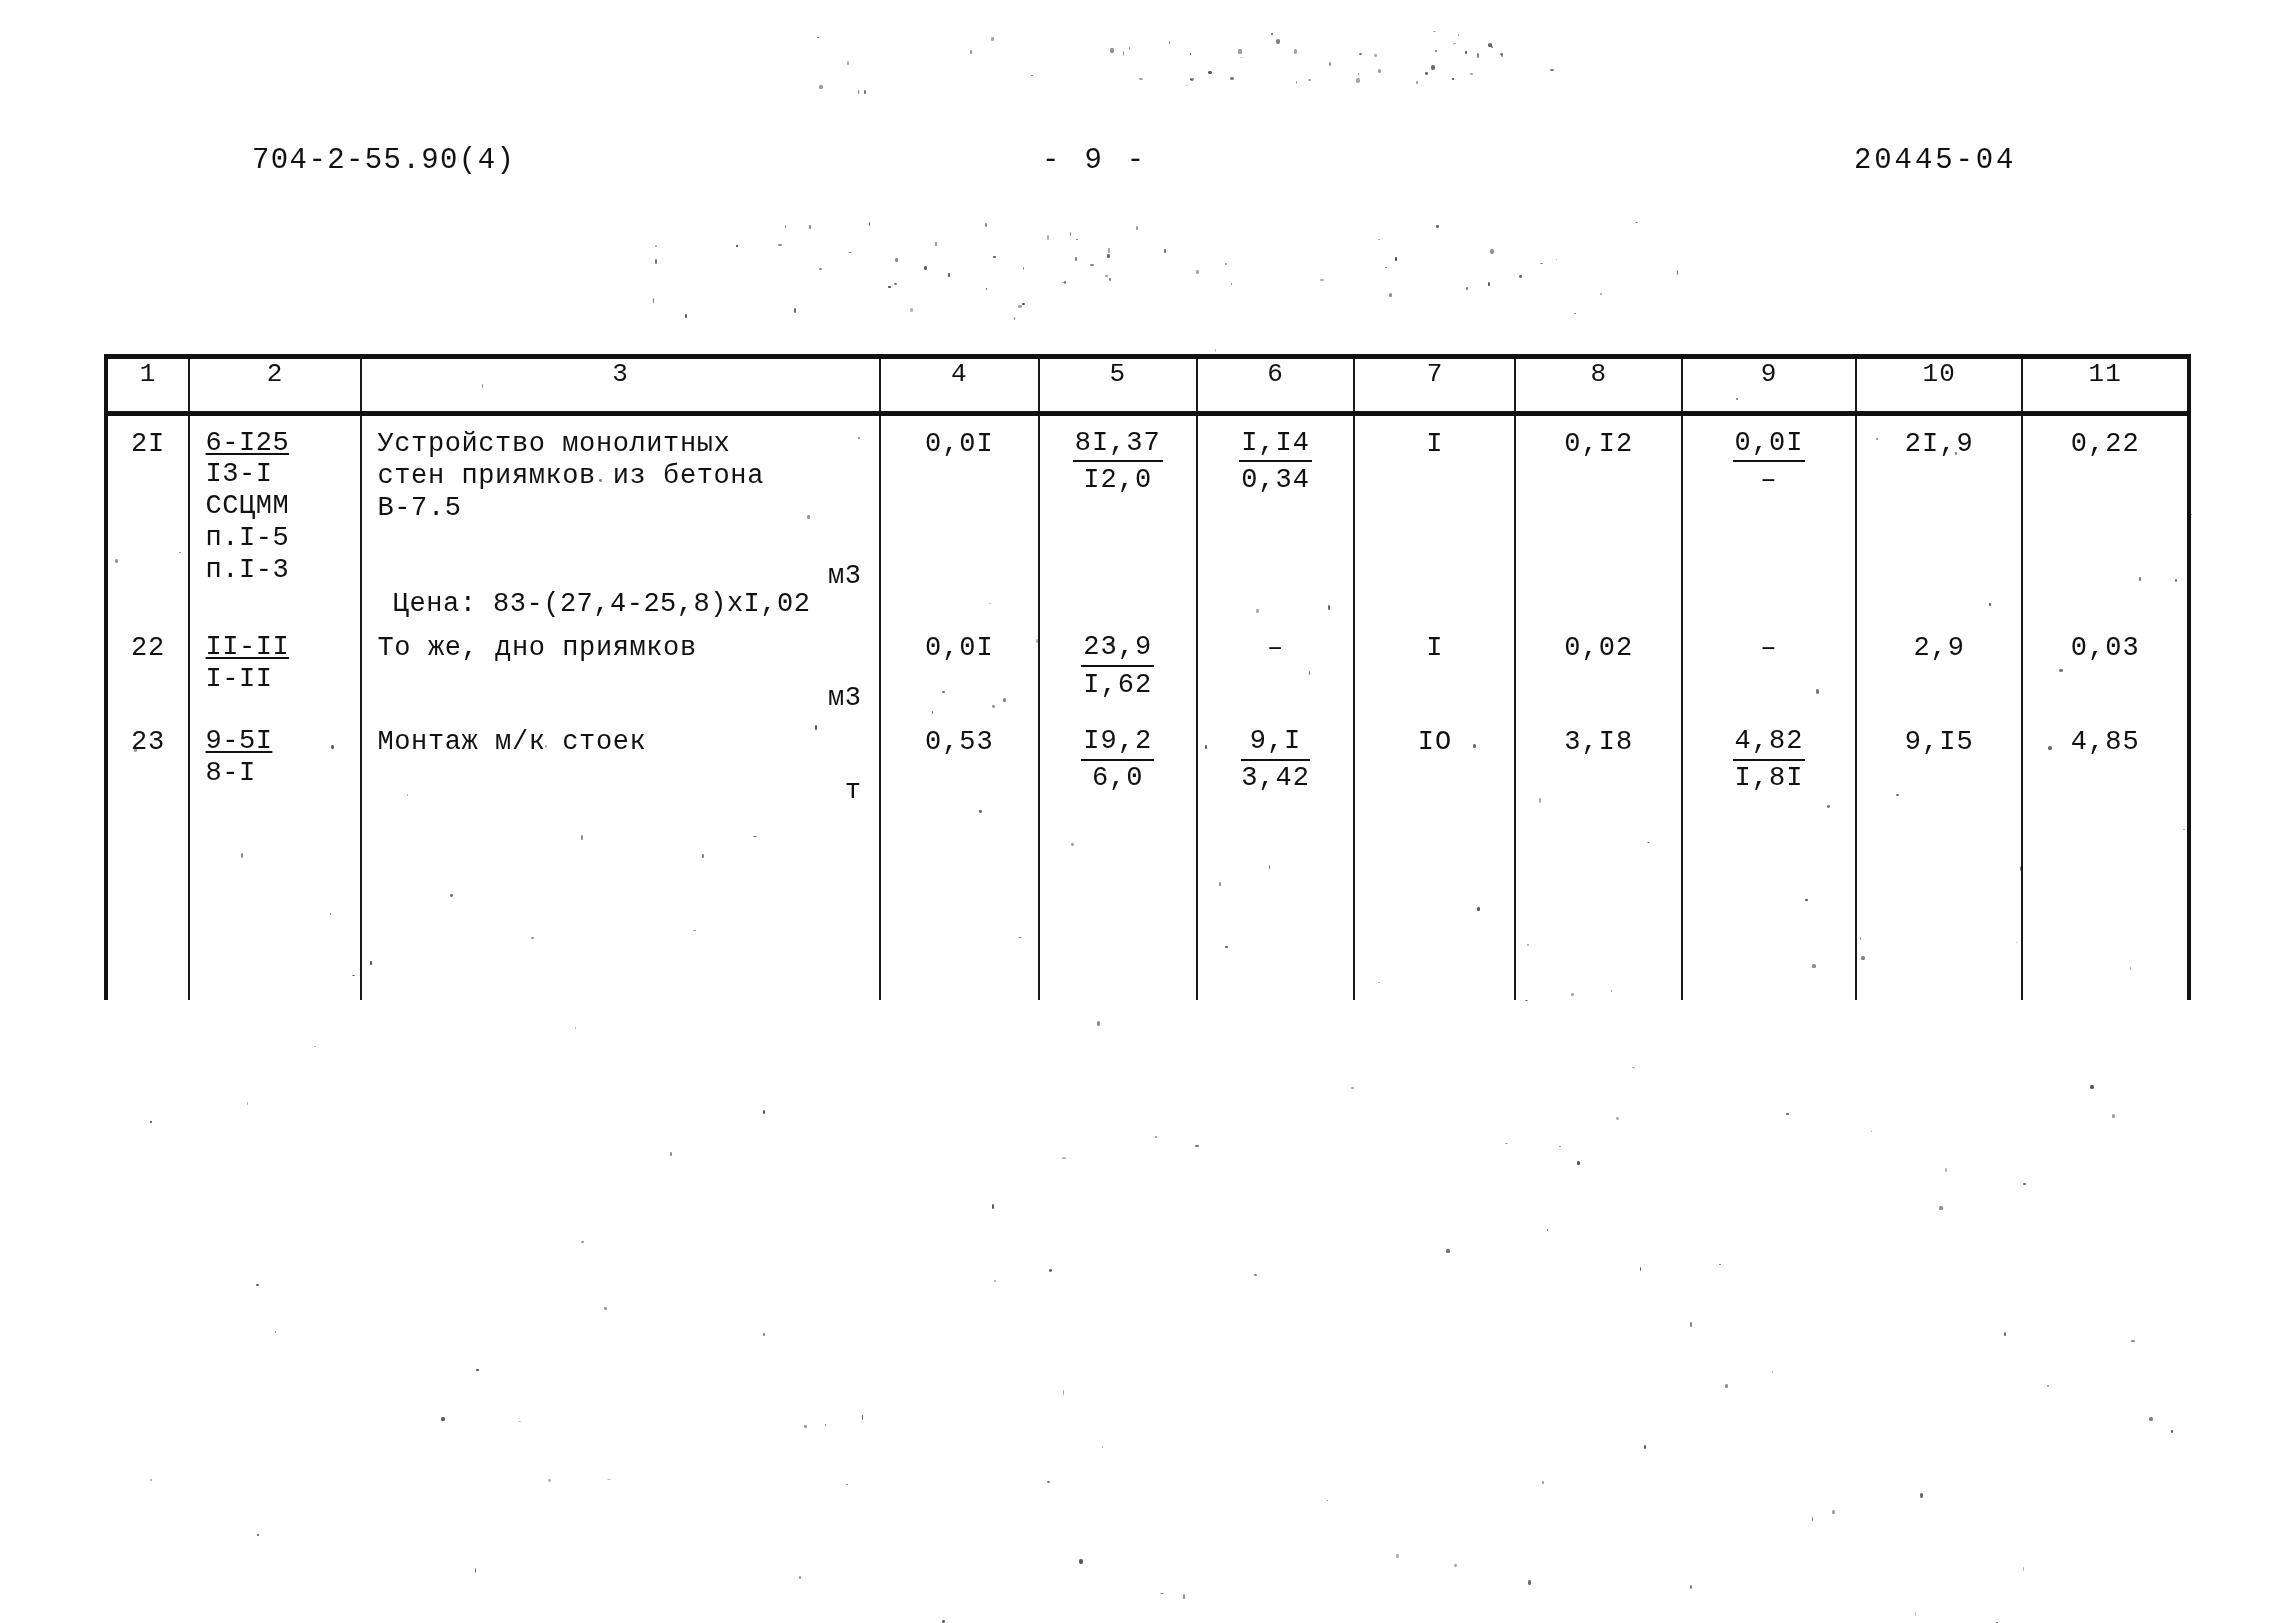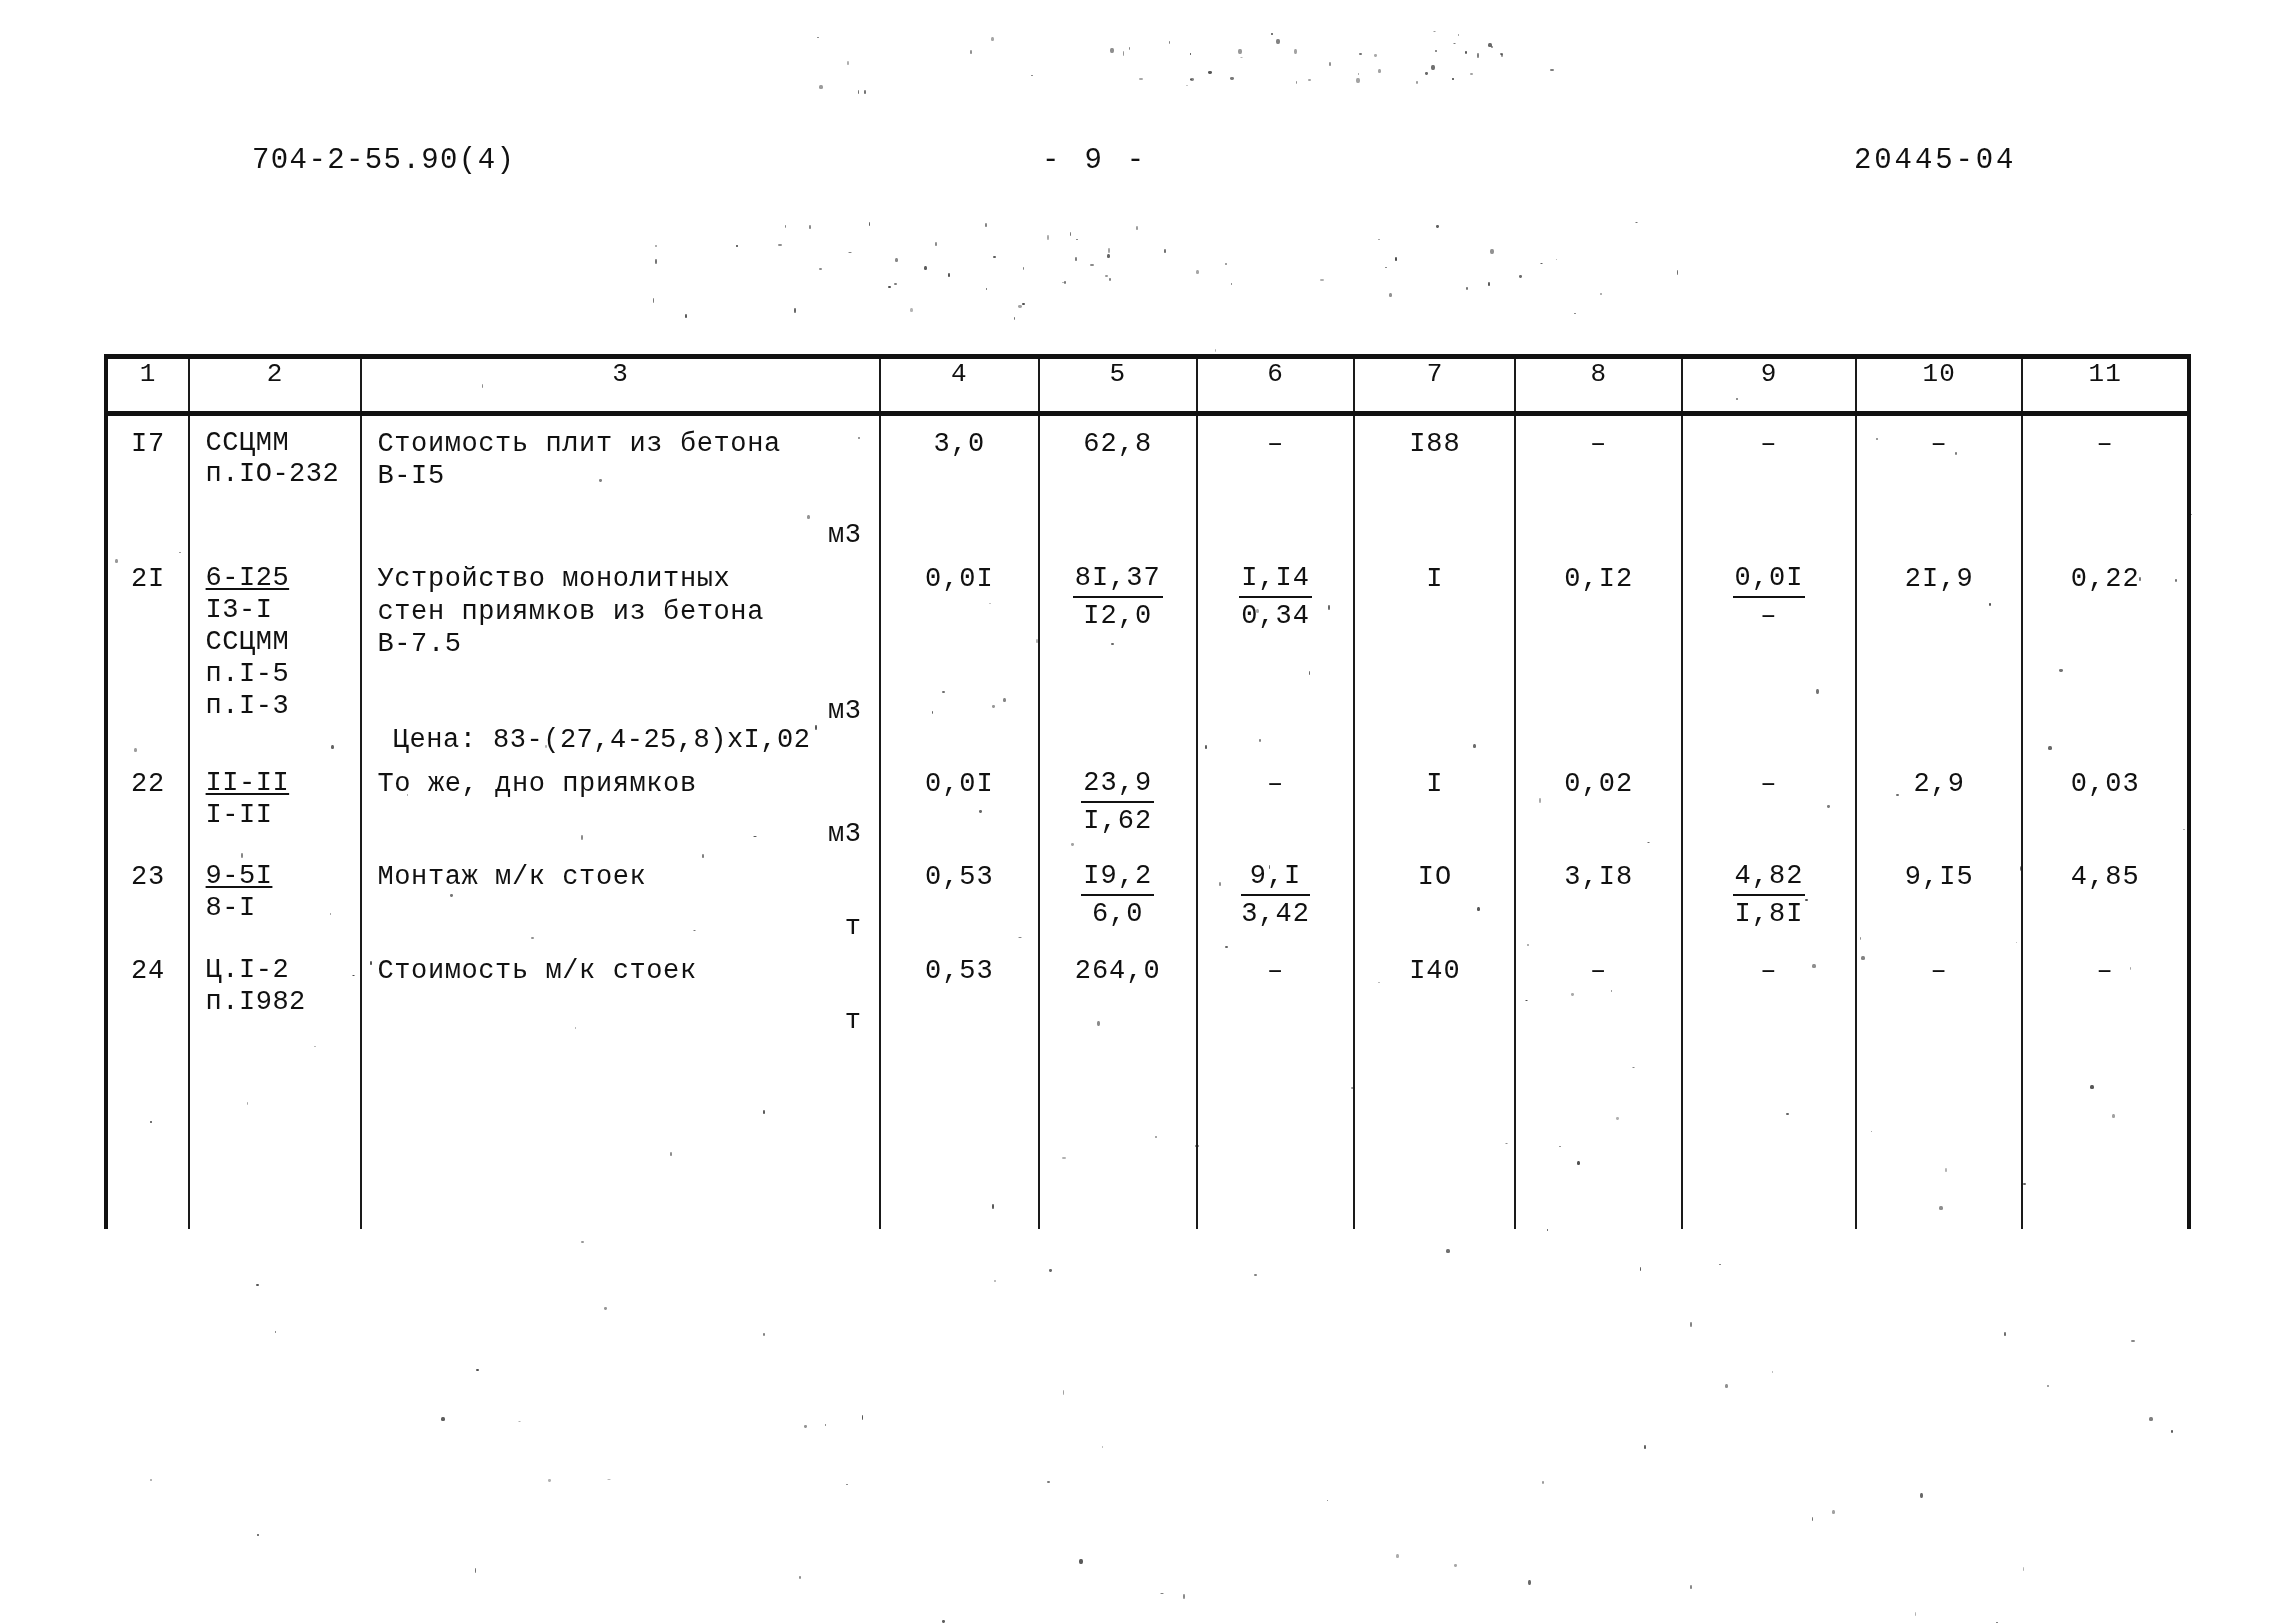--- a/index.html
+++ b/index.html
@@ -415,38 +415,20 @@
         <th>6</th>
         <th>7</th>
         <th>8</th>
         <th>9</th>
         <th>10</th>
         <th>11</th>
       </tr>
     </thead>
     <tbody id="table-body">
         <tr class="body-row">
-          <td class="num" style="padding-top:11.5px">I7</td>
-          <td class="ref cell-pad-l" style="padding-top:11.5px"><span>CCЦMM</span>
-<span>п.IO-232</span></td>
-          <td class="desc cell-pad-l" style="padding-top:11.5px">
-            <div class="ln">Стоимость плит из бетона</div>
-            <div class="ln">В-I5</div>
-            <div class="unit-line" style="margin-top:27px">м3</div>
-          </td>
-          <td class="num" style="padding-top:11.5px">3,0</td>
-          <td class="num" style="padding-top:11.5px">62,8</td>
-          <td class="num" style="padding-top:11.5px">–</td>
-          <td class="num" style="padding-top:11.5px">I88</td>
-          <td class="num" style="padding-top:11.5px">–</td>
-          <td class="num" style="padding-top:11.5px">–</td>
-          <td class="num" style="padding-top:11.5px">–</td>
-          <td class="num" style="padding-top:11.5px">–</td>
-        </tr>
-        <tr class="body-row">
           <td class="num" style="padding-top:11.5px">2I</td>
           <td class="ref cell-pad-l" style="padding-top:11.5px"><span class="u">6-I25</span>
 <span>I3-I</span>
 <span>CCЦMM</span>
 <span>п.I-5</span>
 <span>п.I-3</span></td>
           <td class="desc cell-pad-l" style="padding-top:11.5px">
             <div class="ln">Устройство монолитных</div>
             <div class="ln">стен приямков из бетона</div>
             <div class="ln">В-7.5</div>
@@ -489,37 +471,20 @@
           </td>
           <td class="num" style="padding-top:11.5px">0,53</td>
           <td class="num" style="padding-top:11.5px"><span class="frac"><span class="top">I9,2</span><span class="bot">6,0</span></span></td>
           <td class="num" style="padding-top:11.5px"><span class="frac"><span class="top">9,I</span><span class="bot">3,42</span></span></td>
           <td class="num" style="padding-top:11.5px">IO</td>
           <td class="num" style="padding-top:11.5px">3,I8</td>
           <td class="num" style="padding-top:11.5px"><span class="frac"><span class="top">4,82</span><span class="bot">I,8I</span></span></td>
           <td class="num" style="padding-top:11.5px">9,I5</td>
           <td class="num" style="padding-top:11.5px">4,85</td>
         </tr>
-        <tr class="body-row">
-          <td class="num" style="padding-top:11.5px">24</td>
-          <td class="ref cell-pad-l" style="padding-top:11.5px"><span>Ц.I-2</span>
-<span>п.I982</span></td>
-          <td class="desc cell-pad-l" style="padding-top:11.5px">
-            <div class="ln">Стоимость м/к стоек</div>
-            <div class="unit-line" style="margin-top:17.3px">т</div>
-          </td>
-          <td class="num" style="padding-top:11.5px">0,53</td>
-          <td class="num" style="padding-top:11.5px">264,0</td>
-          <td class="num" style="padding-top:11.5px">–</td>
-          <td class="num" style="padding-top:11.5px">I40</td>
-          <td class="num" style="padding-top:11.5px">–</td>
-          <td class="num" style="padding-top:11.5px">–</td>
-          <td class="num" style="padding-top:11.5px">–</td>
-          <td class="num" style="padding-top:11.5px">–</td>
-        </tr>
         <tr class="tail-row">
           <td>&nbsp;</td>
           <td>&nbsp;</td>
           <td>&nbsp;</td>
           <td>&nbsp;</td>
           <td>&nbsp;</td>
           <td>&nbsp;</td>
           <td>&nbsp;</td>
           <td>&nbsp;</td>
           <td>&nbsp;</td>

